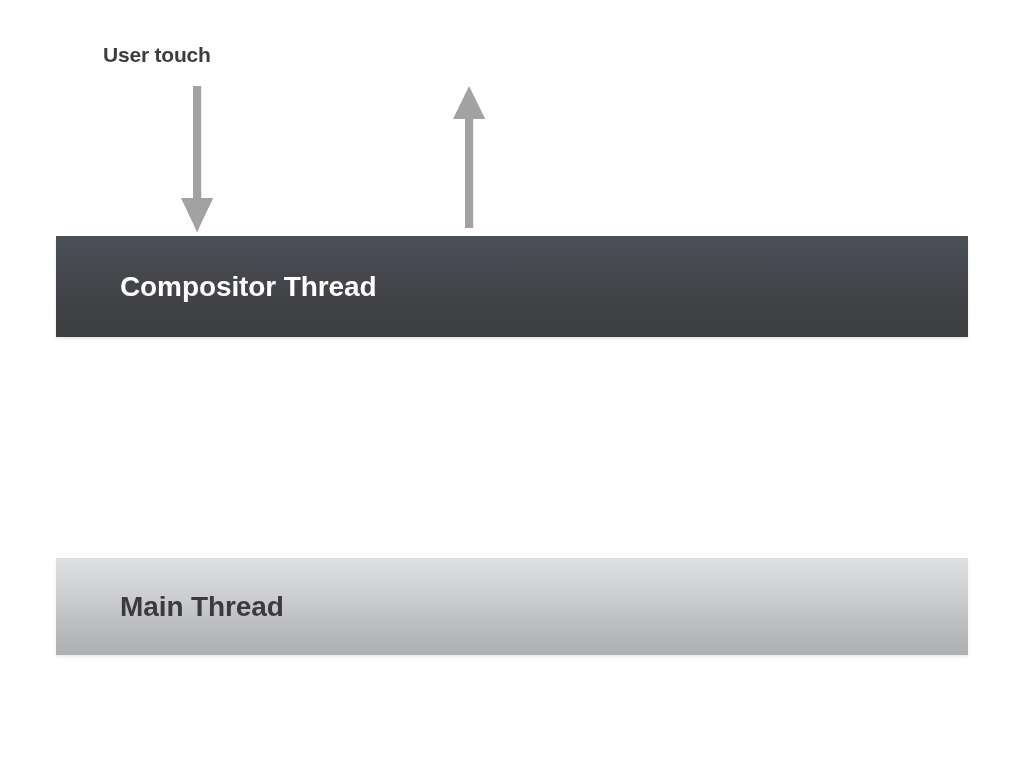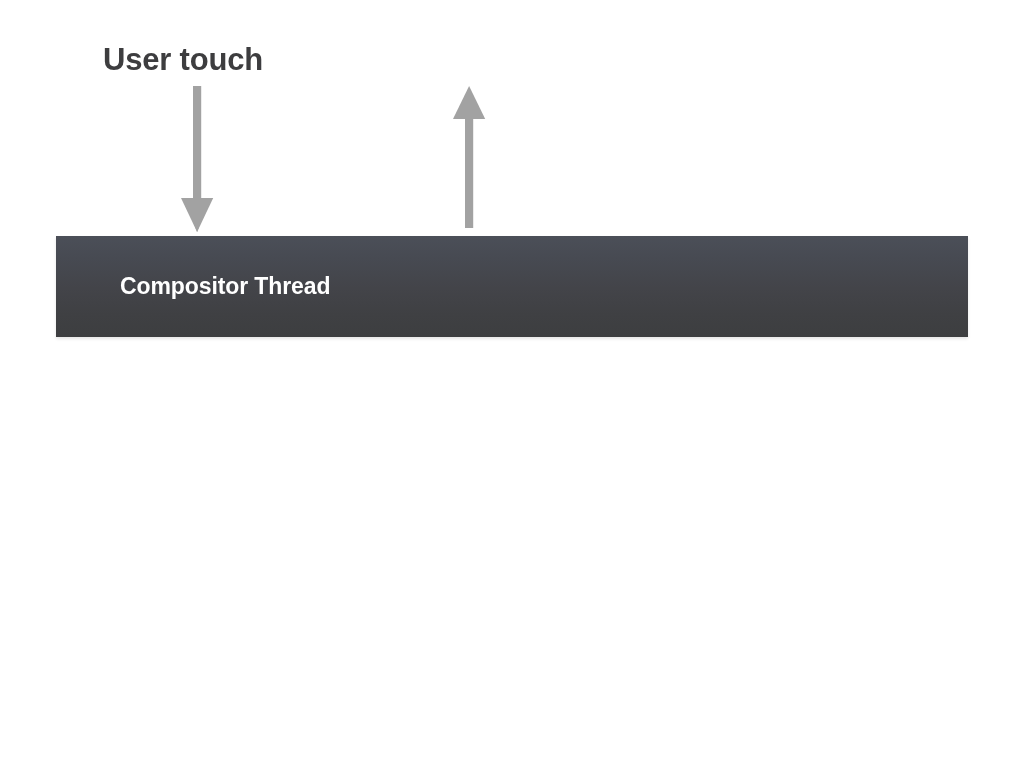--- a/index.html
+++ b/index.html
@@ -16,21 +16,21 @@
     position: relative;
     width: 1024px;
     height: 768px;
     background: #ffffff;
     overflow: hidden;
   }
 
   
   .annot-label {
     position: absolute;
-    font-size: 31px;
+    font-size: 21px;
     font-weight: bold;
     color: #3d3d3f;
     letter-spacing: -0.2px;
     white-space: nowrap;
     line-height: 1;
   }
   #label-user-touch {
     left: 103px;
     top: 44px;
   }
@@ -58,21 +58,21 @@
 
   
   .thread-bar {
     position: absolute;
     left: 56px;
     width: 912px;
     display: flex;
     align-items: center;
   }
   .thread-bar-label {
-    font-size: 23px;
+    font-size: 28px;
     font-weight: bold;
     letter-spacing: -0.1px;
     margin-left: 64px;
     line-height: 1;
     white-space: nowrap;
   }
 
   #bar-compositor-thread {
     top: 236px;
     height: 101px;
@@ -120,14 +120,17 @@
 
   <svg class="arrow" id="arrow-commit-gpu" viewBox="0 0 50 148" width="50" height="148">
     <rect x="21.0" y="33" width="8.2" height="111" fill="#a2a2a2"></rect>
     <polygon points="25.1,2 41.2,35 9.0,35" fill="#a2a2a2"></polygon>
   </svg>
 
   <div class="thread-bar" id="bar-compositor-thread">
     <span class="thread-bar-label">Compositor Thread</span>
   </div>
 
+  <div class="thread-bar" id="bar-main-thread">
+    <span class="thread-bar-label">Main Thread</span>
+  </div>
 
 </div>
 
 </body></html>

